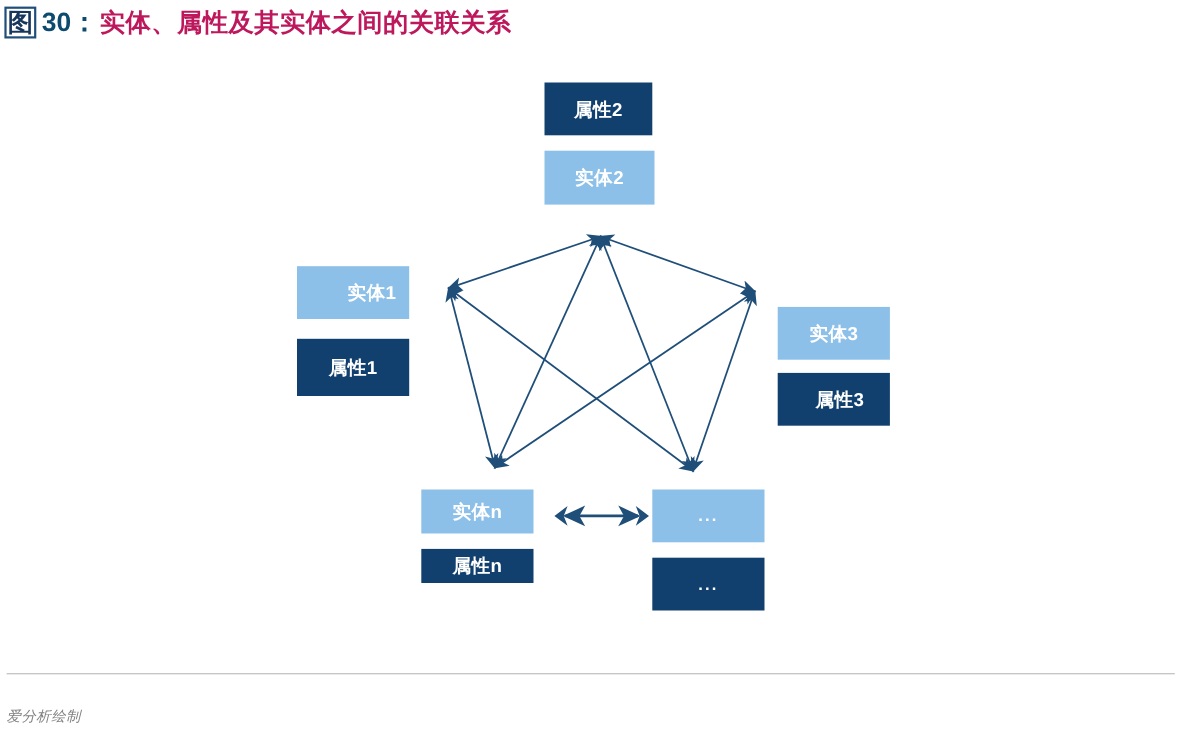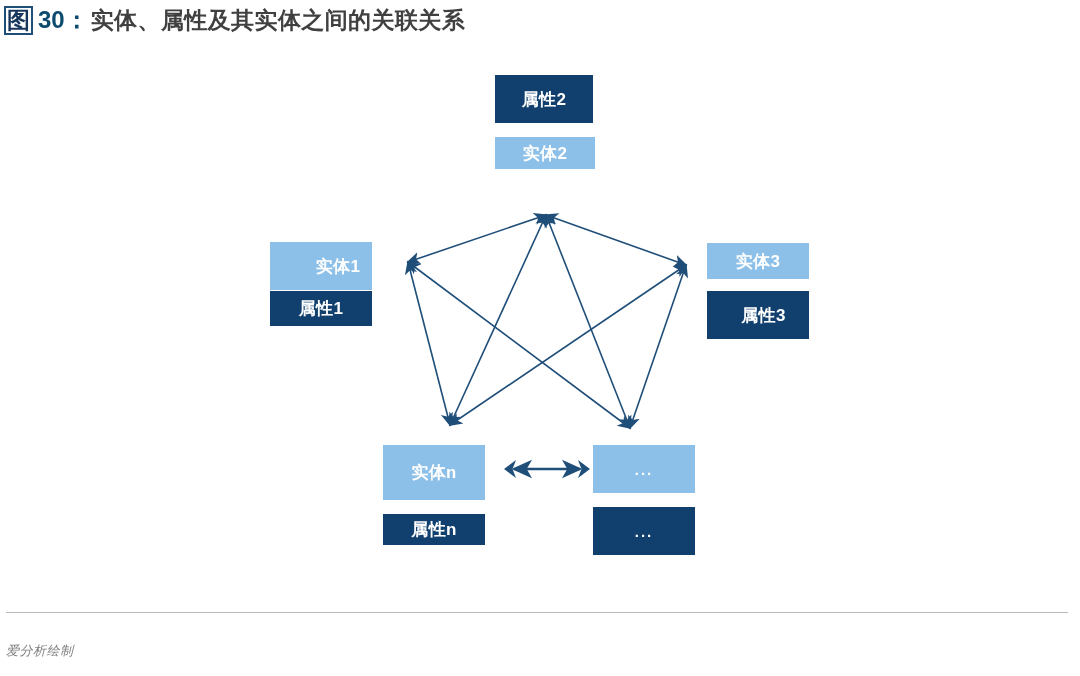--- a/index.html
+++ b/index.html
@@ -37,21 +37,21 @@
     box-sizing: border-box;
   }
   #fig-number {
     color: #0c4a6e;
     font-size: 24px;
     font-weight: bold;
     letter-spacing: 0px;
     margin-right: 2px;
   }
   #title-text {
-    color: #404040;
+    color: #be185d;
     font-size: 23px;
     font-weight: bold;
     letter-spacing: 0.4px;
   }
 
   
   #diagram {
     position: absolute;
     left: 0;
     top: 45px;
@@ -139,35 +139,35 @@
       <line x1="408" y1="217" x2="630" y2="383"></line>
 
       <line x1="686" y1="220" x2="450" y2="380"></line>
 
       <line x1="686" y1="220" x2="630" y2="383"></line>
     </g>
   </svg>
 
   <div class="node-group" id="grp-top" style="left:495px; top:30px;">
     <div class="box attr" style="width:98px; height:48px;">属性2</div>
-    <div class="box entity" style="width:100px; height:32px; margin-top:14px;">实体2</div>
+    <div class="box entity" style="width:100px; height:49px; margin-top:14px;">实体2</div>
   </div>
 
   <div class="node-group" id="grp-left" style="left:270px; top:197px;">
     <div class="box entity" style="width:102px; height:48px;padding-left:34px;">实体1</div>
-    <div class="box attr" style="width:102px; height:35px; margin-top:1px;">属性1</div>
+    <div class="box attr" style="width:102px; height:52px; margin-top:18px;">属性1</div>
   </div>
 
   <div class="node-group" id="grp-right" style="left:707px; top:198px;">
-    <div class="box entity" style="width:102px; height:36px;">实体3</div>
+    <div class="box entity" style="width:102px; height:48px;margin-top:36px;">实体3</div>
     <div class="box attr" style="width:102px; height:48px; margin-top:12px;padding-left:11px;">属性3</div>
   </div>
 
   <div class="node-group" id="grp-bl" style="left:383px; top:400px;">
-    <div class="box entity" style="width:102px; height:55px;font-family:Liberation Mono, monospace;">实体n</div>
+    <div class="box entity" style="width:102px; height:40px;">实体n</div>
     <div class="box attr" style="width:102px; height:31px; margin-top:14px;">属性n</div>
   </div>
 
   <div class="node-group" id="grp-br" style="left:593px; top:400px;">
     <div class="box entity dots" style="width:102px; height:48px;">...</div>
     <div class="box attr dots" style="width:102px; height:48px; margin-top:14px;">...</div>
   </div>
 
   <svg style="position:absolute; left:500px; top:404px; width:94px; height:40px;" viewBox="0 0 94 40">
     <line x1="14" y1="20" x2="80" y2="20" stroke="#1F4E79" stroke-width="2.4" marker-start="url(#ah-start)" marker-end="url(#ah)"></line>

